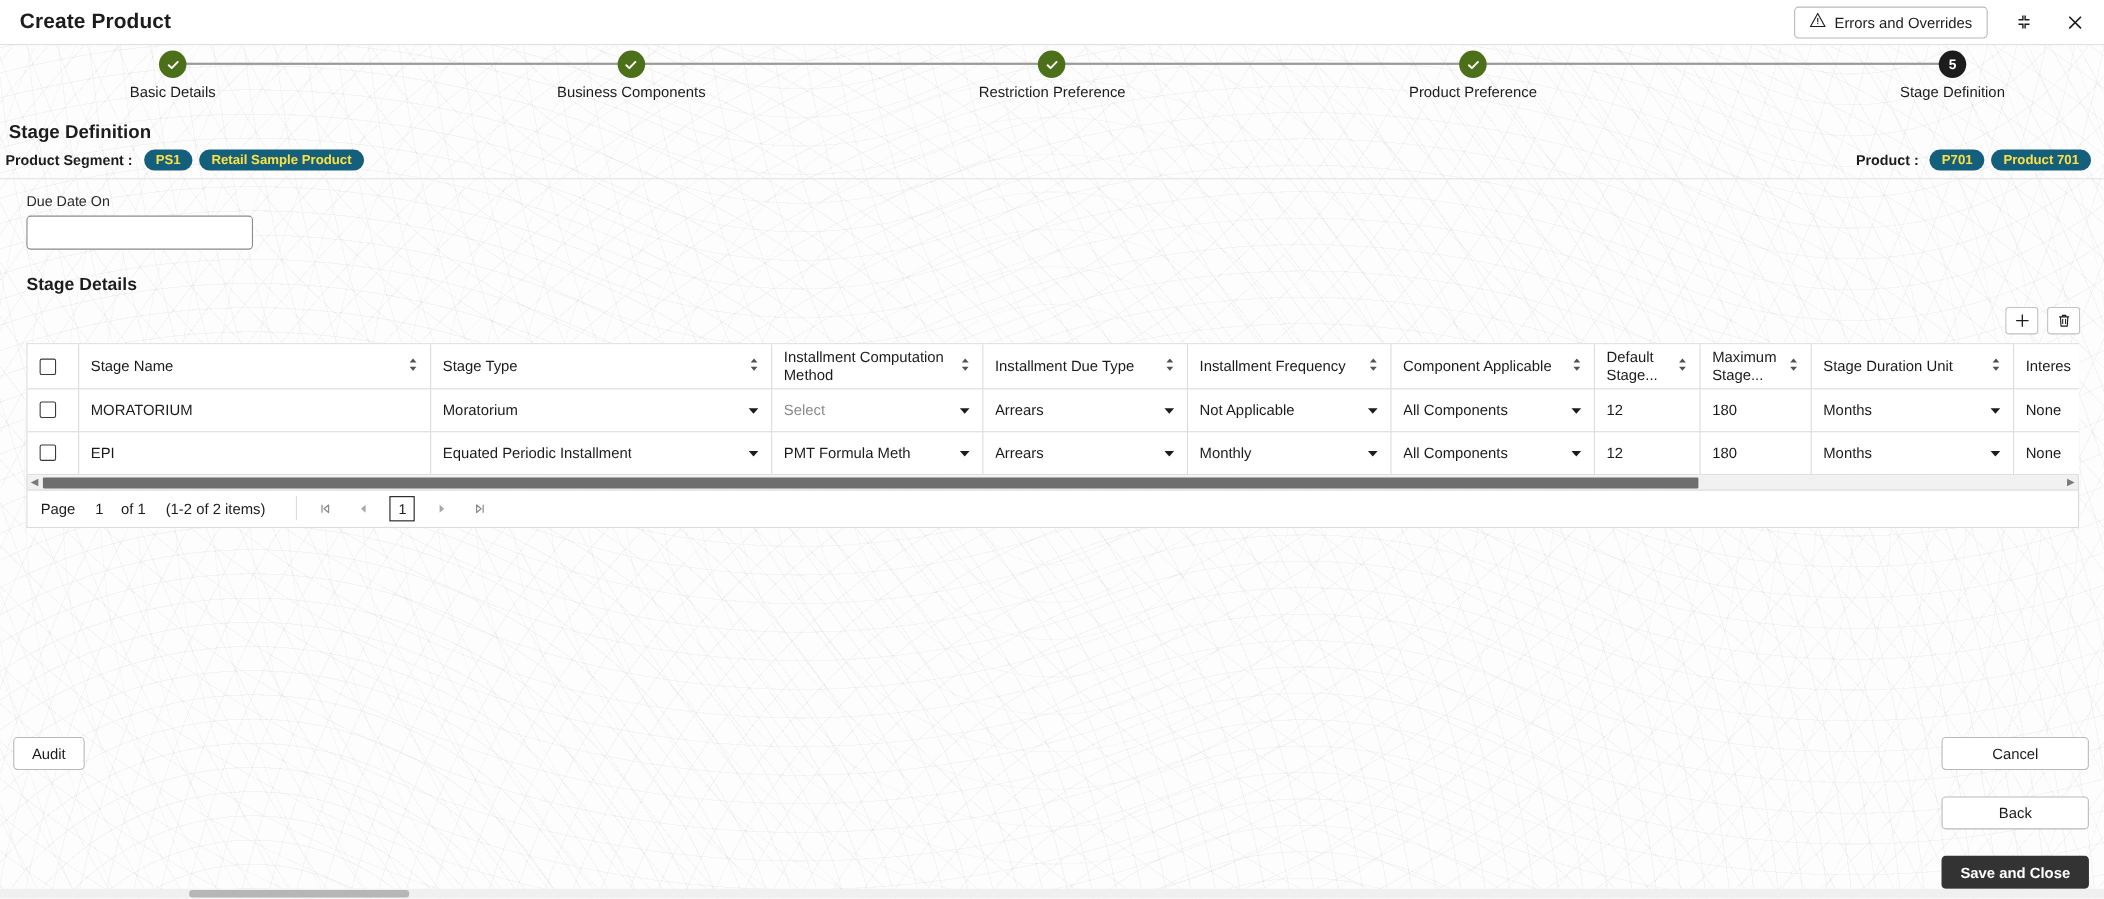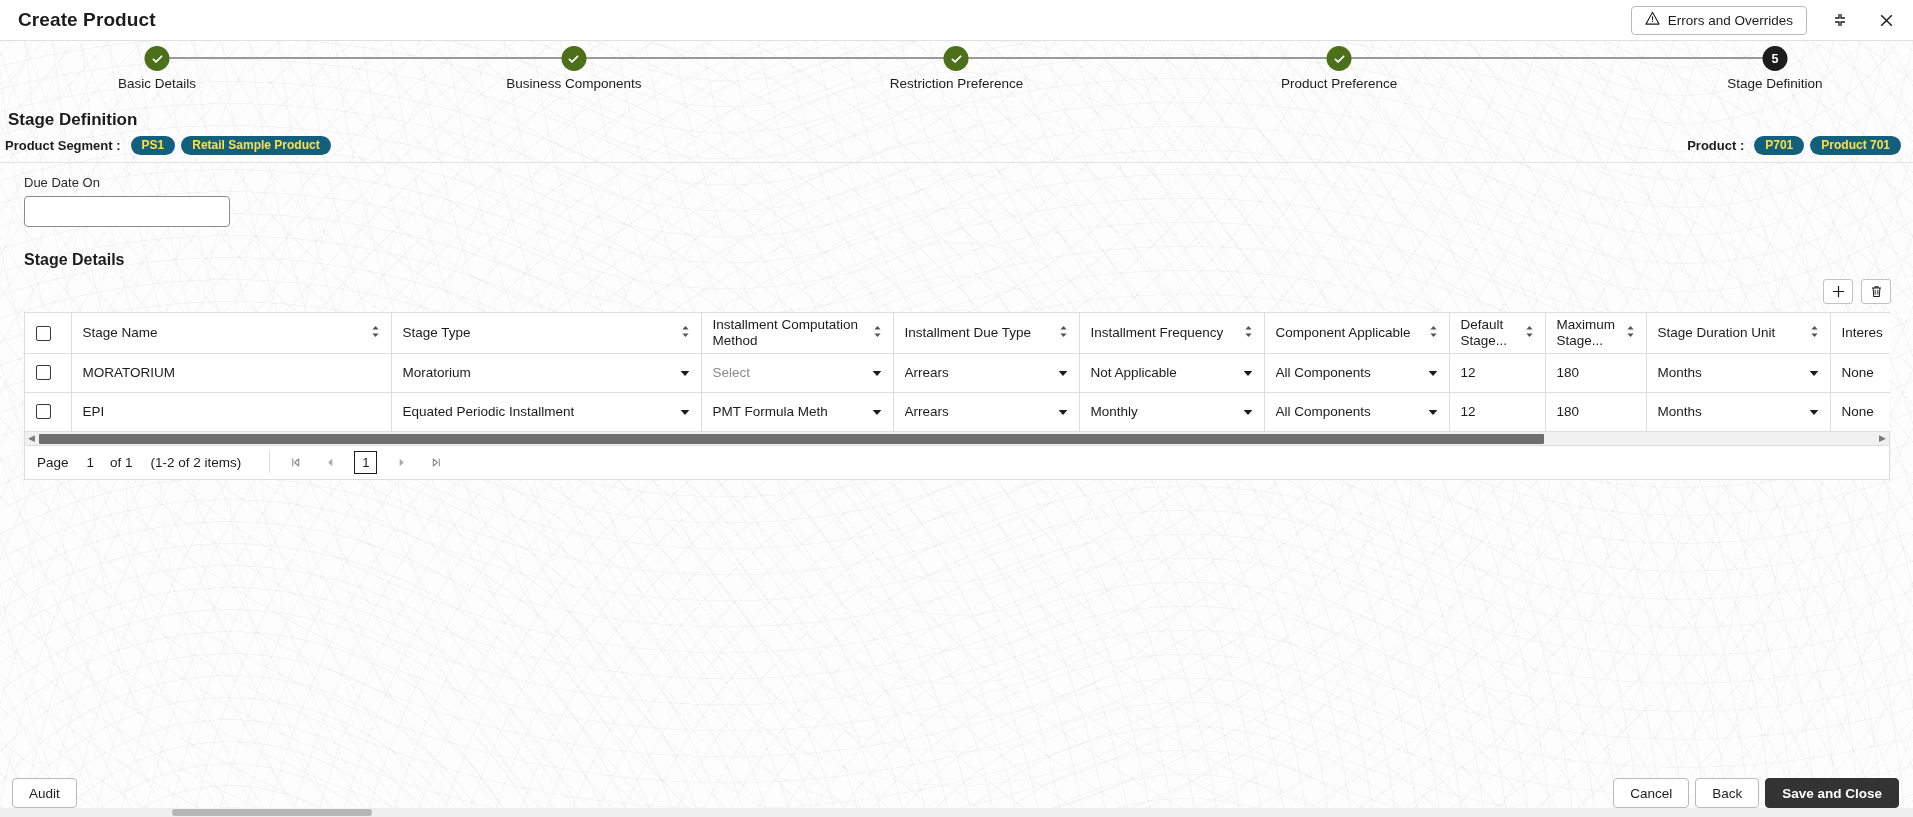--- a/index.html
+++ b/index.html
@@ -196,21 +196,21 @@
     position: absolute; left: 0; right: 0; bottom: 9px; z-index: 3;
     display: flex; align-items: flex-start; padding: 0 14px 0 12px;
   }
   .btn {
     height: 30px; padding: 0 16px;
     border: 1px solid #b9b9b9; border-radius: 4px; background: #fff;
     font-size: 13.5px; font-family: "Liberation Sans", sans-serif;
     color: #1c1c1c; cursor: pointer; white-space: nowrap;
   }
   .btn.primary { background: #333333; color: #fff; border-color: #333333; font-weight: bold; }
-  .footer-right { margin-left: auto; display: flex; gap: 6px; }
+  .footer-right { margin-left: auto; display: flex; gap: 24px; flex-direction: column; }
 
   .page-scrollbar {
     position: absolute; left: 0; right: 0; bottom: 0; height: 9px;
     background: #f0f0f0; z-index: 4;
   }
   .page-scrollbar .thumb {
     position: absolute; left: 172px; top: 1px; height: 7px; width: 200px;
     background: #b6b6b6; border-radius: 3px;
   }
 </style>

